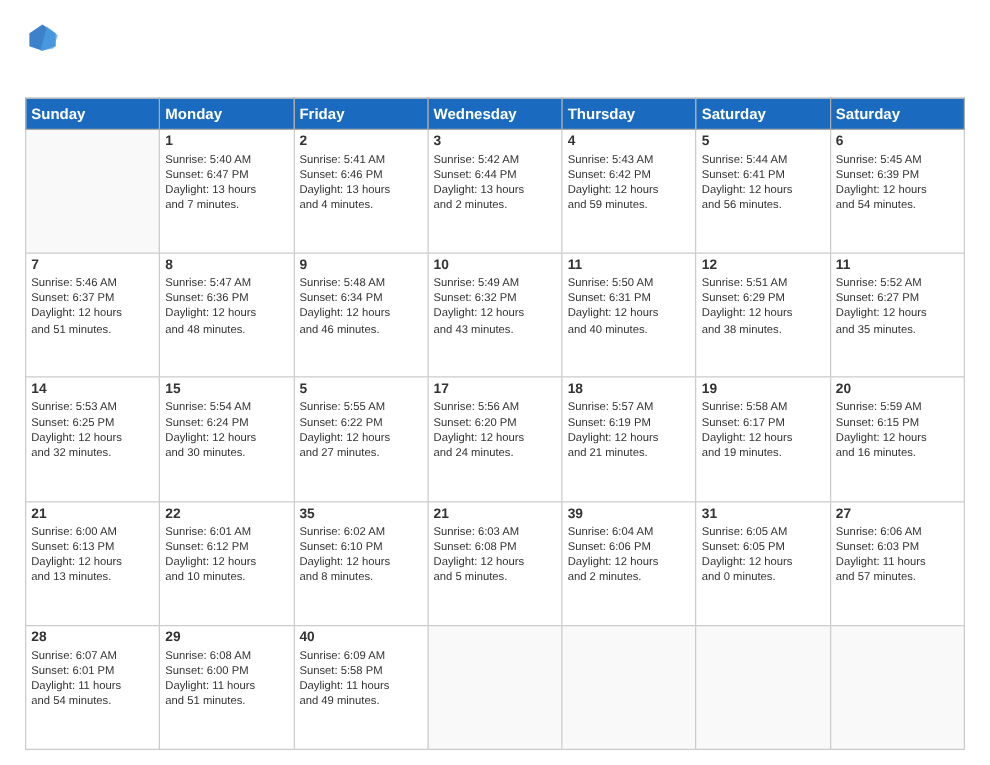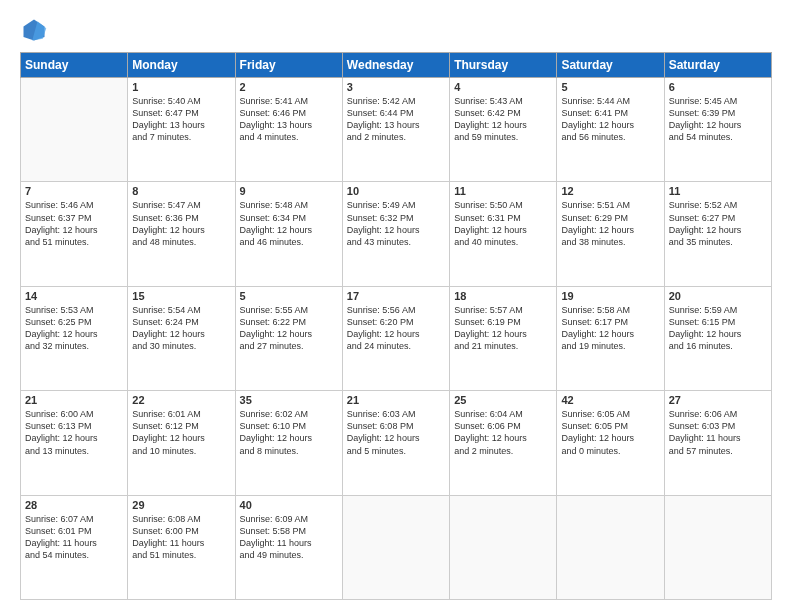--- a/index.html
+++ b/index.html
@@ -49,20 +49,21 @@
       line-height: 1.1;
     }
     .subtitle {
       font-size: 15px;
       color: #333;
     }
     .calendar {
       width: 100%;
       border-collapse: collapse;
       flex: 1;
+      margin-top: 26px;
     }
     .calendar thead tr th {
       background-color: #1a6bbf;
       color: #fff;
       font-size: 12px;
       font-weight: bold;
       padding: 5px 4px;
       text-align: left;
       border: 1px solid #aaa;
     }
@@ -222,25 +223,25 @@
           </td>
           <td>
             <span class="day-number">35</span>
             <div class="day-info">Sunrise: 6:02 AM<br>Sunset: 6:10 PM<br>Daylight: 12 hours<br>and 8 minutes.</div>
           </td>
           <td>
             <span class="day-number">21</span>
             <div class="day-info">Sunrise: 6:03 AM<br>Sunset: 6:08 PM<br>Daylight: 12 hours<br>and 5 minutes.</div>
           </td>
           <td>
-            <span class="day-number">25</span>
+            <span class="day-number">39</span>
             <div class="day-info">Sunrise: 6:04 AM<br>Sunset: 6:06 PM<br>Daylight: 12 hours<br>and 2 minutes.</div>
           </td>
           <td>
-            <span class="day-number">42</span>
+            <span class="day-number">31</span>
             <div class="day-info">Sunrise: 6:05 AM<br>Sunset: 6:05 PM<br>Daylight: 12 hours<br>and 0 minutes.</div>
           </td>
           <td>
             <span class="day-number">27</span>
             <div class="day-info">Sunrise: 6:06 AM<br>Sunset: 6:03 PM<br>Daylight: 11 hours<br>and 57 minutes.</div>
           </td>
         </tr>
         <tr>
           <td>
             <span class="day-number">28</span>

